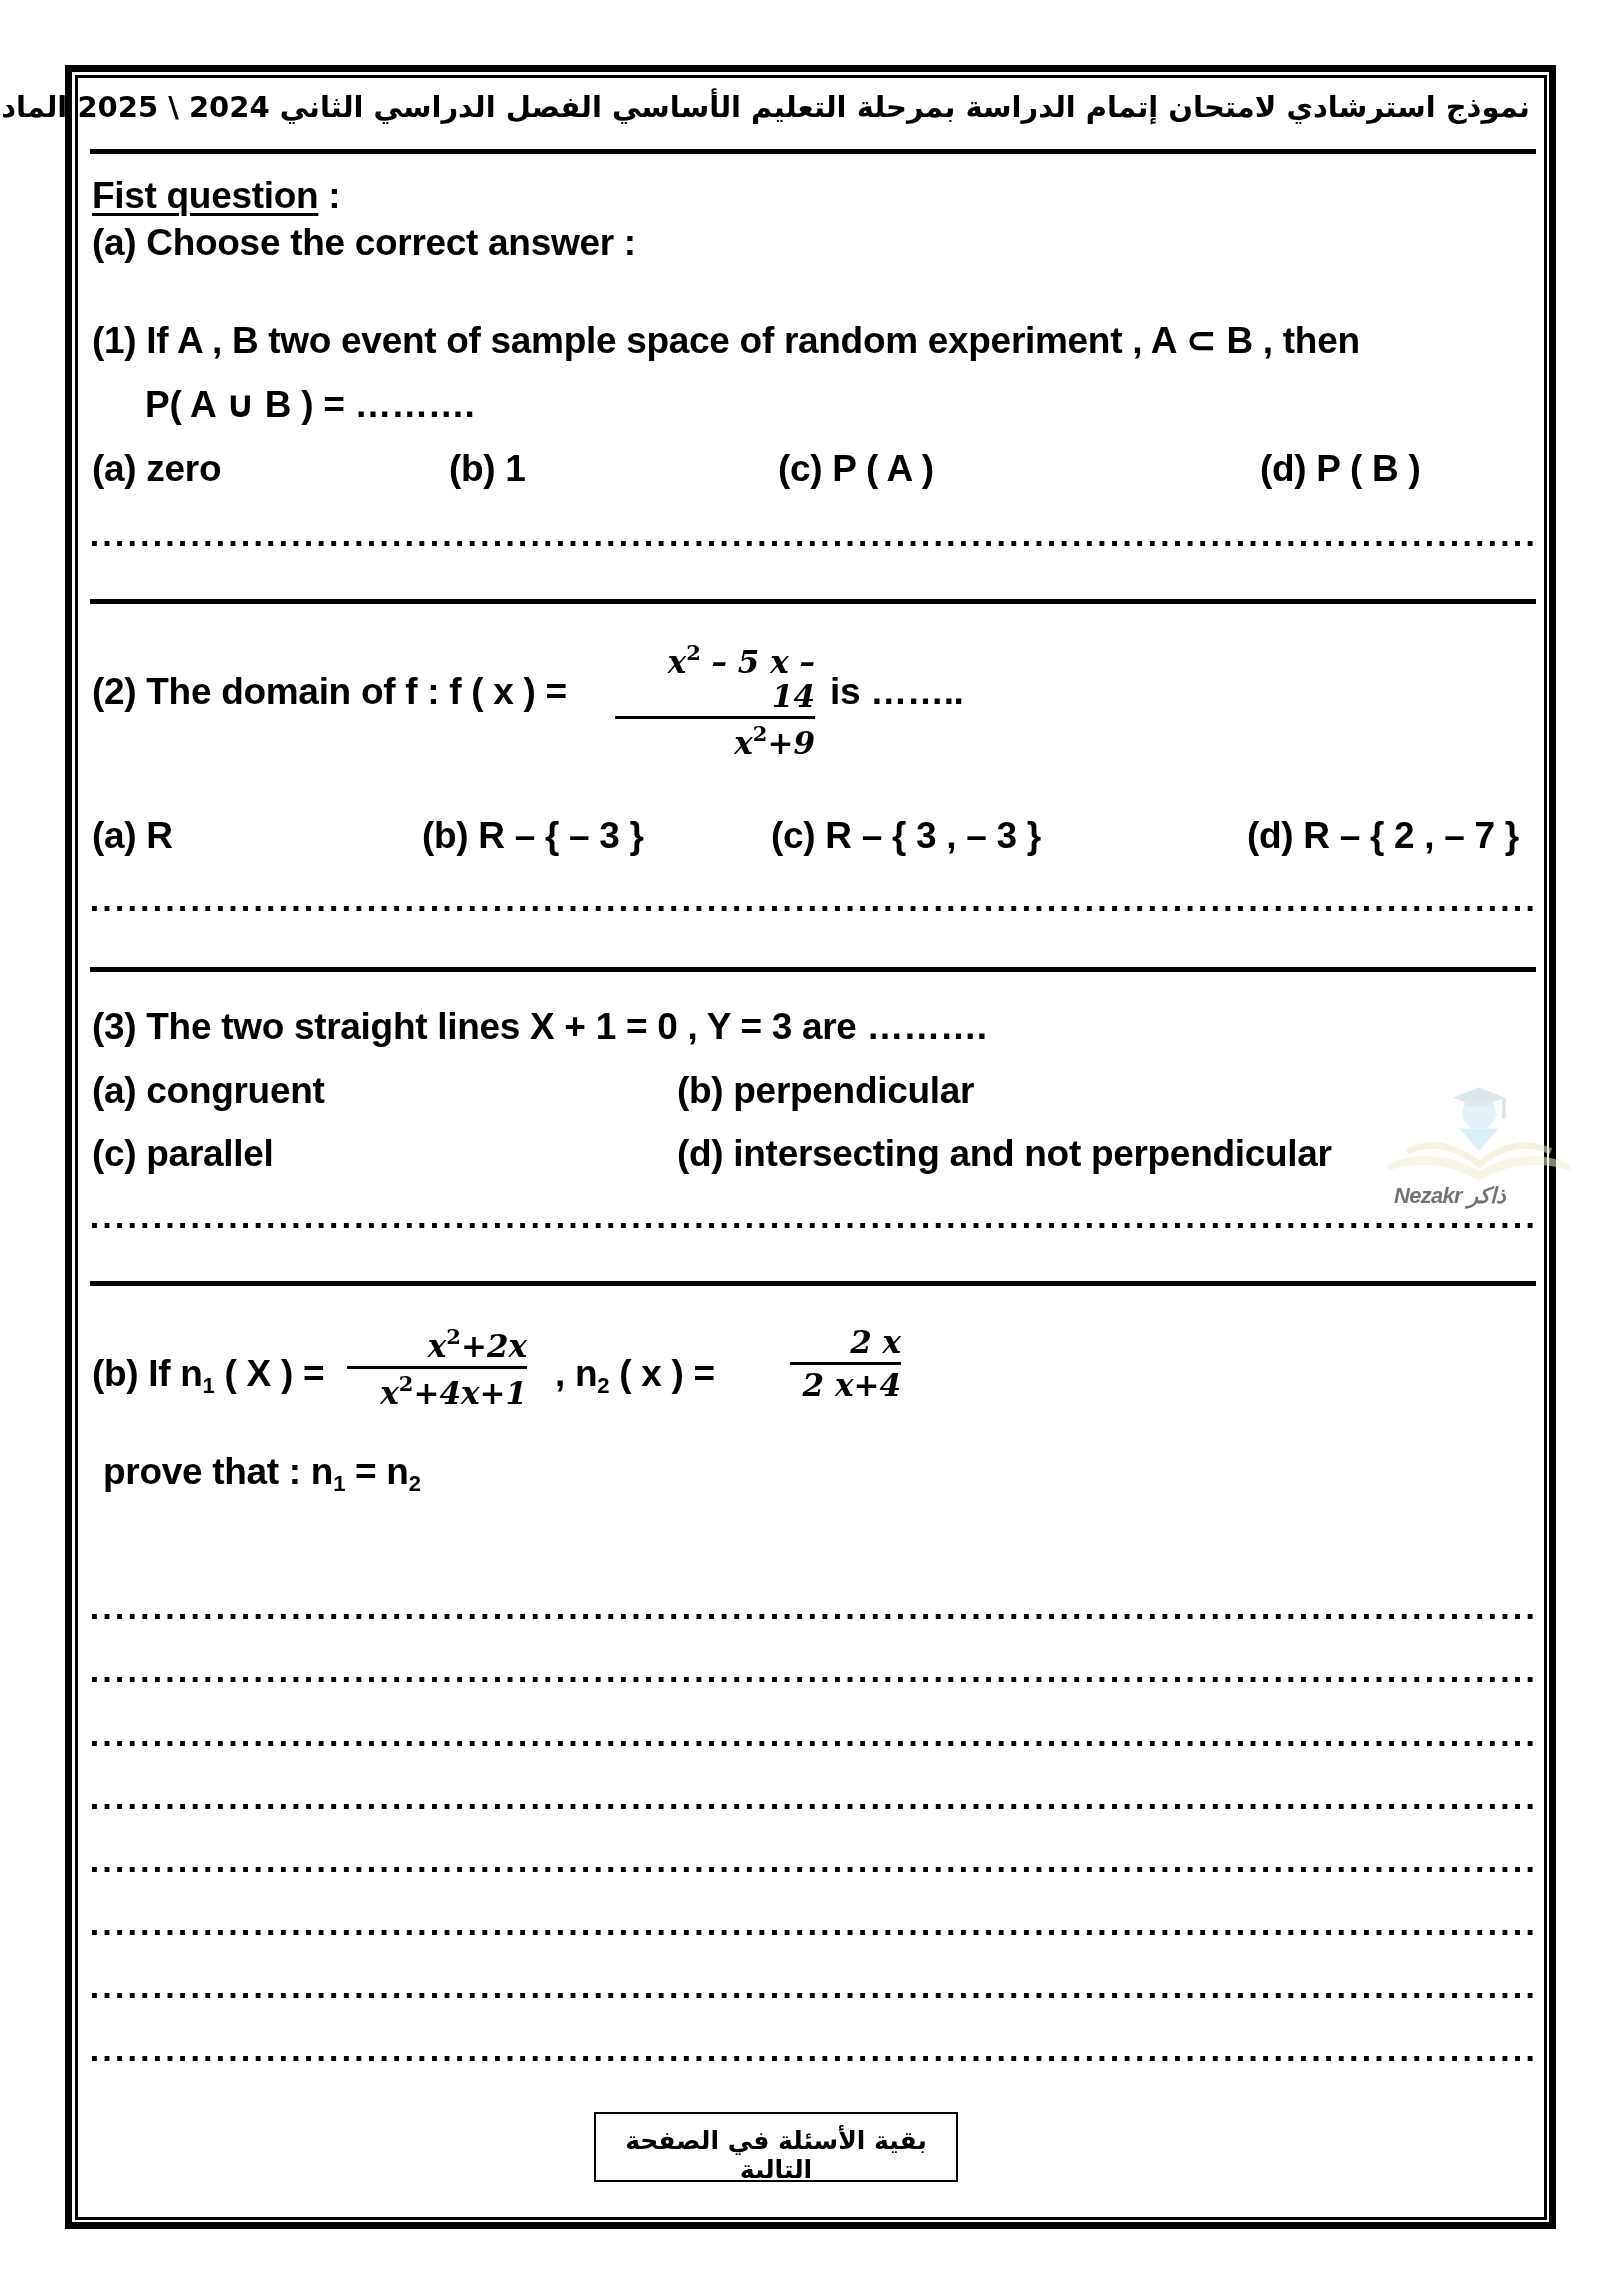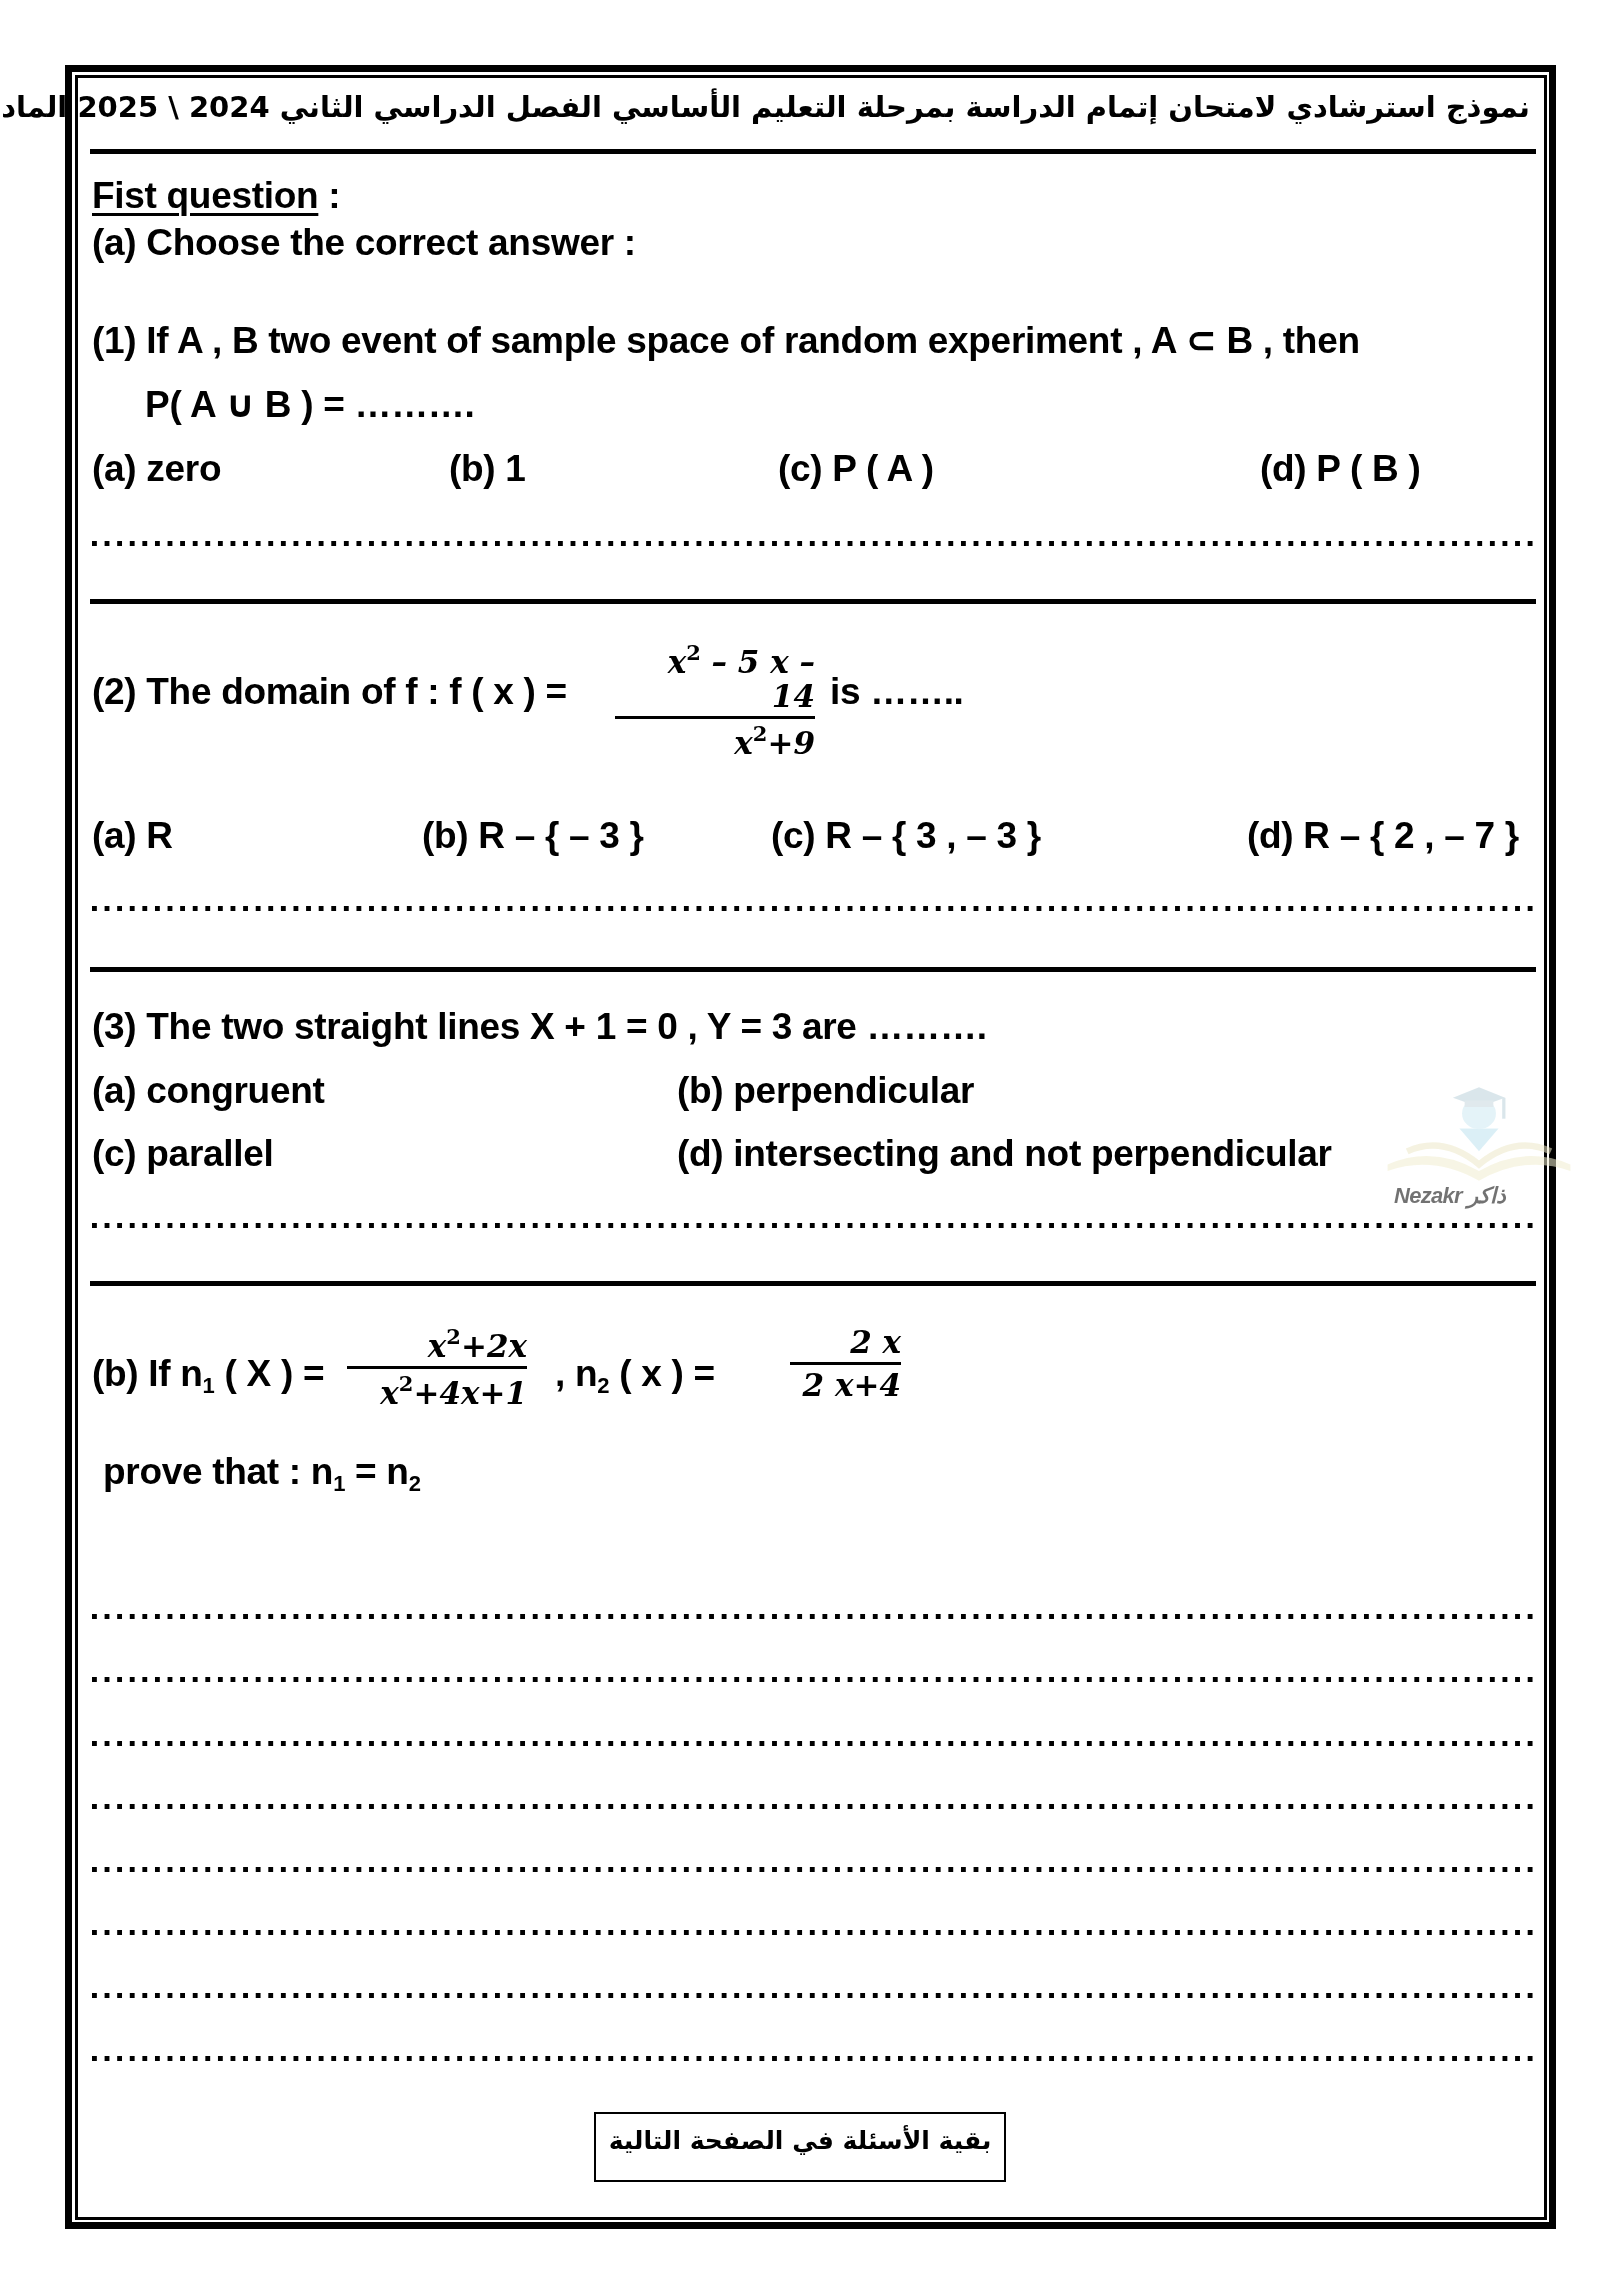--- a/index.html
+++ b/index.html
@@ -17,21 +17,21 @@
           background-image: linear-gradient(to right, #000 0, #000 4.6px, transparent 4.6px);
           background-size: 12.6px 4.6px; background-repeat: repeat-x; }
   .t { font-size: 37px; font-weight: bold; letter-spacing: -0.3px; }
   .ul { text-decoration: underline; text-decoration-thickness: 3.3px; text-underline-offset: 5.2px; }
   .frac { position: absolute; display: inline-block; text-align: right;
           font-family: "DejaVu Serif", serif; font-weight: bold; font-size: 31px; }
   .frac .num, .frac .den { display: block; font-style: italic; line-height: 1.1; }
   .frac .bar { display: block; height: 3.3px; background: #000; margin: 2.6px 0; }
   .frac sup { font-size: 21px; font-style: normal; vertical-align: 13px; }
   .sub { font-size: 22px; vertical-align: -6.5px; }
-  .footer-box { position: absolute; left: 594px; top: 2112px; width: 412px; height: 70px;
+  .footer-box { position: absolute; left: 594px; top: 2112px; width: 364px; height: 70px;
                 border: 2.6px solid #000; box-sizing: border-box; text-align: center; }
   .footer-box span { display: inline-block; margin-top: 11.8px; font-size: 25px; font-weight: bold;
                      direction: rtl; font-family: "DejaVu Sans", sans-serif; }
   .watermark { position: absolute; left: 1381px; top: 1073px; width: 196px; height: 151px; opacity: 0.55; }
   .watermark .wm-text { position: absolute; left: 13px; top: 110px; font-size: 22px; font-weight: bold;
                         font-style: italic; color: #000000; letter-spacing: -0.7px; }
 </style>
 </head>
 <body>
 

